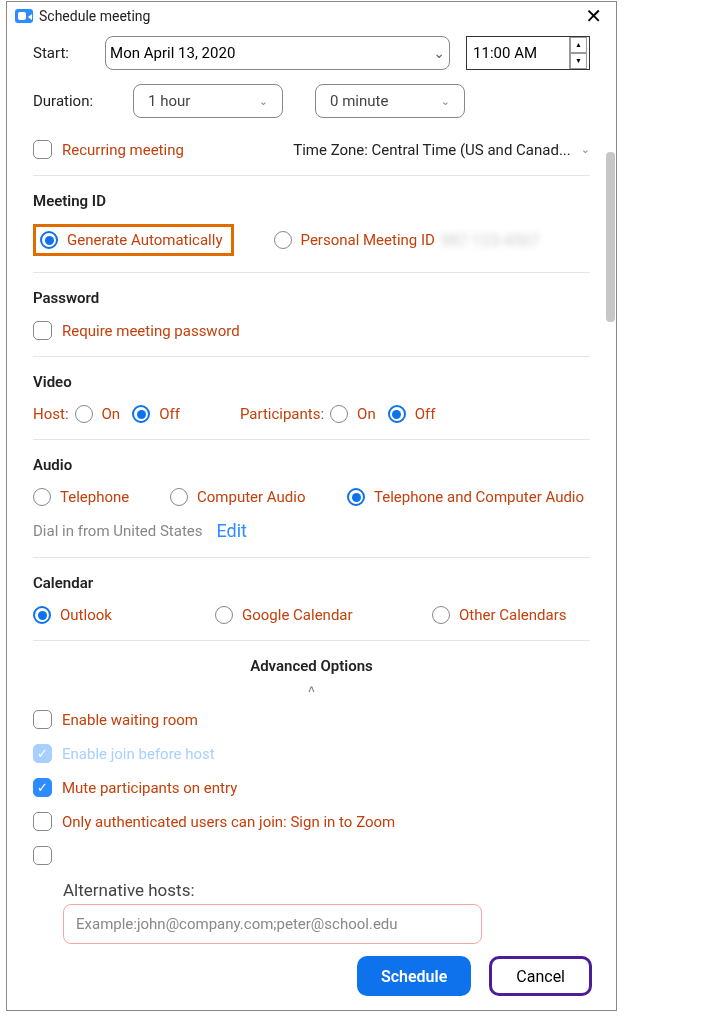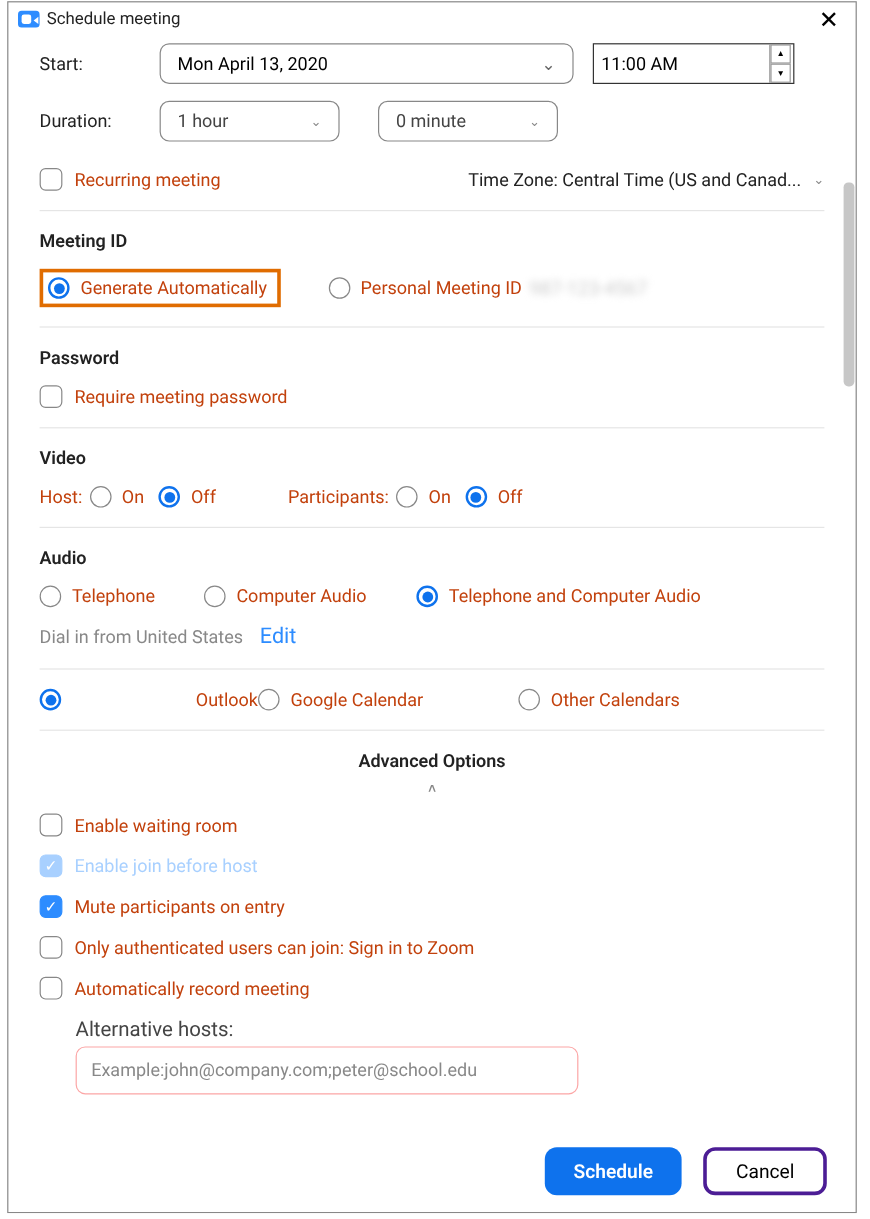--- a/index.html
+++ b/index.html
@@ -1,27 +1,27 @@
 <!DOCTYPE html>
 <html><head>
 <meta charset="utf-8">
 <style>
   * { box-sizing: border-box; margin: 0; padding: 0; font-family: -apple-system, BlinkMacSystemFont, "Segoe UI", Roboto, Arial, sans-serif; }
   body { background: #fff; width: 725px; }
-  .window { border: 1px solid #888; width: 708px; margin: 1px 0 0 6px; height: 1010px; position: relative; }
+  .window { border: 1px solid #888; width: 611px; margin: 1px 0 0 6px; height: 1010px; position: relative; }
   .titlebar { display: flex; align-items: center; padding: 5px 8px; }
   .app-icon { width: 18px; height: 14px; background: #2d8cff; border-radius: 3px; position: relative; margin-right: 6px; }
   .app-icon::before { content:""; position:absolute; left:3px; top:3px; width:8px; height:8px; background:#fff; border-radius:2px;}
   .app-icon::after { content:""; position:absolute; right:1px; top:5px; width:0; height:0; border-top:3px solid transparent; border-bottom:3px solid transparent; border-right:4px solid #fff;}
   .title-text { font-size: 14px; color: #222; }
   .close-x { margin-left: auto; font-size: 20px; line-height: 14px; cursor: pointer; padding: 2px 6px; }
   .content { padding: 6px 26px 0 26px; overflow-y: auto; height: calc(100% - 34px); }
   .row { display: flex; align-items: center; margin-bottom: 14px; }
   .label { width: 100px; font-size: 15px; color: #222; }
-  .date-select { flex: 0 0 345px; height: 34px; border: 1px solid #888; border-radius: 8px; padding: 0 14px; display:flex; align-items:center; justify-content:space-between; font-size:15px; margin-right: 16px;}
+  .date-select { flex: 0 0 345px; height: 34px; border: 1px solid #888; border-radius: 8px; padding: 0 4px; display:flex; align-items:center; justify-content:space-between; font-size:15px; margin-right: 16px;}
   .time-box { width: 168px; height: 34px; border: 1px solid #333; display:flex; align-items:center; padding:0 2px 0 6px; font-size:15px;}
   .spinner { margin-left:auto; width: 18px; height: 100%; border-left: 1px solid #999; display:flex; flex-direction:column; }
   .spinner div { flex:1; border:1px solid #999; display:flex; align-items:center; justify-content:center; font-size:7px; }
   .dur-select { width: 150px; height: 34px; border:1px solid #888; border-radius:8px; padding:0 14px; display:flex; align-items:center; justify-content:space-between; font-size:15px; color:#444;}
   .dur-select + .dur-select { margin-left: 32px; }
   .chevron { color:#888; font-size:11px; }
   .large-chevron { color:#666; font-size:14px; }
   .checkbox { width: 19px; height: 19px; border: 1.5px solid #888; border-radius: 5px; margin-right: 10px; display:flex; align-items:center; justify-content:center; flex-shrink:0;}
   .checkbox.blue { background:#2d8cff; border-color:#2d8cff; color:#fff; font-size:13px;}
   .checkbox.disabled-on { background:#a8d0ff; border-color:#a8d0ff; color:#fff; font-size:13px;}
@@ -145,23 +145,24 @@
       <span class="radio on"></span>
       <span class="opt-text">Telephone and Computer Audio</span>
     </div>
     <div class="row" style="margin-bottom:6px;">
       <span class="muted" style="font-size:15px;">Dial in from United States</span>
       <span class="link" style="margin-left:14px;">Edit</span>
     </div>
 
     <hr class="hr">
 
+    <div class="section-title">Calendar</div>
     <div class="row" style="margin-bottom:6px;">
       <span class="radio on"></span>
-      <span class="opt-text" style="width:155px;text-align:right;">Outlook</span>
+      <span class="opt-text" style="width:155px;">Outlook</span>
       <span class="radio"></span>
       <span class="opt-text" style="width:190px;">Google Calendar</span>
       <span class="radio"></span>
       <span class="opt-text">Other Calendars</span>
     </div>
 
     <hr class="hr">
 
     <div class="section-title" style="display:flex; align-items:center; gap:8px;flex-direction:column;">
       <span>Advanced Options</span>
@@ -179,21 +180,20 @@
     <div class="adv-row">
       <span class="checkbox blue">✓</span>
       <span class="opt-text">Mute participants on entry</span>
     </div>
     <div class="adv-row">
       <span class="checkbox"></span>
       <span class="opt-text">Only authenticated users can join: Sign in to Zoom</span>
     </div>
     <div class="adv-row">
       <span class="checkbox"></span>
-      <span class="opt-text">Automatically record meeting</span>
     </div>
     <div style="margin-left:30px; font-size:17px; color:#444;">Alternative hosts:</div>
     <div class="alt-input">
       <span>Example:john@company.com;peter@school.edu</span>
     </div>
   </div>
 
   <div class="scrollind"></div>
 
   <div class="footer">

